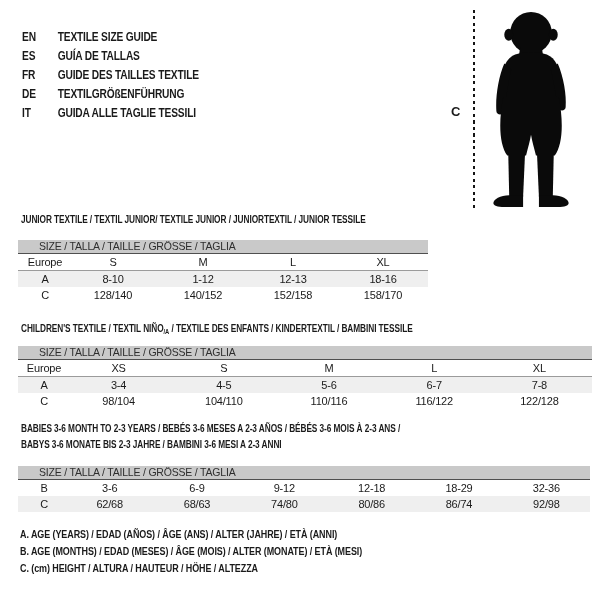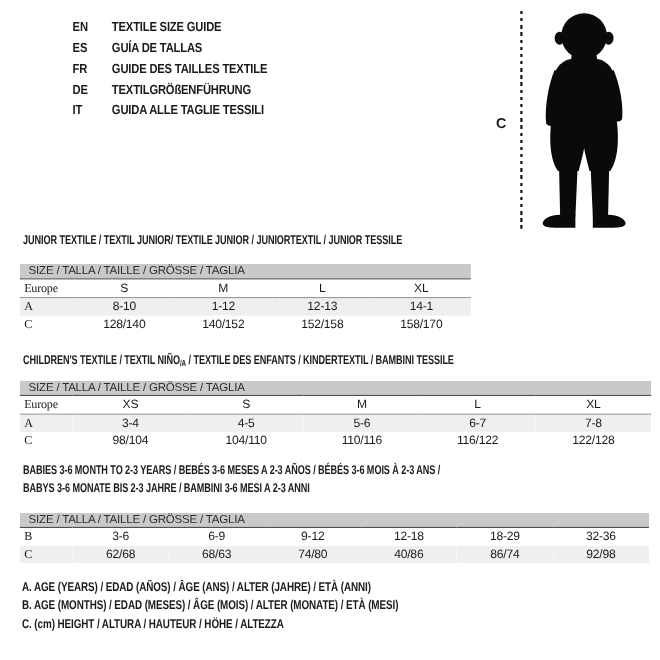--- a/index.html
+++ b/index.html
@@ -4,21 +4,21 @@
 <style>
   html,body { margin:0; padding:0; }
   body {
     width:600px; height:600px; position:relative; background:#ffffff;
     font-family:"Liberation Sans","DejaVu Sans",sans-serif;
     color:#1a1a1a; overflow:hidden;
   }
   .abs { position:absolute; }
 
   
-  .lang-block { left:22px; top:15px;margin-left:44px; }
+  .lang-block { left:22px; top:28px; }
   .lang-row { display:flex; height:19px; line-height:19px; font-size:12px; font-weight:bold;
               transform:scaleX(0.85); transform-origin:left top; letter-spacing:-0.2px; white-space:nowrap; }
   .lang-code { width:42px; flex:0 0 42px; }
 
   
   .dotted-line { left:473px; top:10px; width:2px; height:198px;
     background:repeating-linear-gradient(to bottom,#151515 0 3px,transparent 3px 6.5px); }
   .c-label { left:451px; top:104px; font-size:13px; font-weight:bold; }
   .baby-svg { left:482px; top:8px; }
 
@@ -33,23 +33,23 @@
 
   .notes { left:20px; top:526px; }
   .note-line { font-weight:bold; font-size:11.5px; line-height:17px; white-space:nowrap;
     transform:scaleX(0.78); transform-origin:left top; letter-spacing:-0.1px; }
 
   
   table.size-table { position:absolute; border-collapse:collapse; table-layout:fixed;
     font-size:11px; letter-spacing:-0.2px; }
   table.size-table td { padding:0; height:16px; line-height:16px; text-align:center;
     vertical-align:middle; overflow:hidden; white-space:nowrap; }
-  table.size-table td.rowlabel { text-align:left; padding-left:4px;font-family:Liberation Serif, serif; }
+  table.size-table td.rowlabel { text-align:center; padding-left:4px; }
   tr.bar-row td { background:#c9c9c9; border-bottom:1px solid #4f4f4f; height:13px; line-height:13px;
-    text-align:left; padding-left:8px; font-size:10.5px; color:#2e2e2e; }
+    text-align:left; padding-left:21px; font-size:10.5px; color:#2e2e2e; }
   tr.head-row td { border-bottom:1px solid #9b9b9b; }
   tr.alt-row td { background:#efefef; }
   .tbl-1 { left:18px; top:240px; width:410px; }
   .tbl-2 { left:18px; top:346px; width:574px; }
   .tbl-3 { left:18px; top:466px; width:572px; }
   .tbl-1 col.c-label { width:50px; }
   .tbl-2 col.c-label { width:48px; }
   .tbl-3 col.c-label { width:48px; }
 </style>
 </head>
@@ -115,21 +115,21 @@
       <td>S</td>
       <td>M</td>
       <td>L</td>
       <td>XL</td>
     </tr>
     <tr class="alt-row">
       <td class="rowlabel">A</td>
       <td>8-10</td>
       <td>1-12</td>
       <td>12-13</td>
-      <td>14-1</td>
+      <td>18-16</td>
     </tr>
     <tr>
       <td class="rowlabel">C</td>
       <td>128/140</td>
       <td>140/152</td>
       <td>152/158</td>
       <td>158/170</td>
     </tr>
   </tbody>
 </table>
@@ -198,21 +198,21 @@
       <td>9-12</td>
       <td>12-18</td>
       <td>18-29</td>
       <td>32-36</td>
     </tr>
     <tr class="alt-row">
       <td class="rowlabel">C</td>
       <td>62/68</td>
       <td>68/63</td>
       <td>74/80</td>
-      <td>40/86</td>
+      <td>80/86</td>
       <td>86/74</td>
       <td>92/98</td>
     </tr>
   </tbody>
 </table>
 
 <div class="abs notes">
   <div class="note-line">A. AGE (YEARS) / EDAD (AÑOS) / ÂGE (ANS) / ALTER (JAHRE) / ETÀ (ANNI)</div>
   <div class="note-line">B. AGE (MONTHS) / EDAD (MESES) / ÂGE (MOIS) / ALTER (MONATE) / ETÀ (MESI)</div>
   <div class="note-line">C. (cm) HEIGHT / ALTURA / HAUTEUR / HÖHE / ALTEZZA</div>

